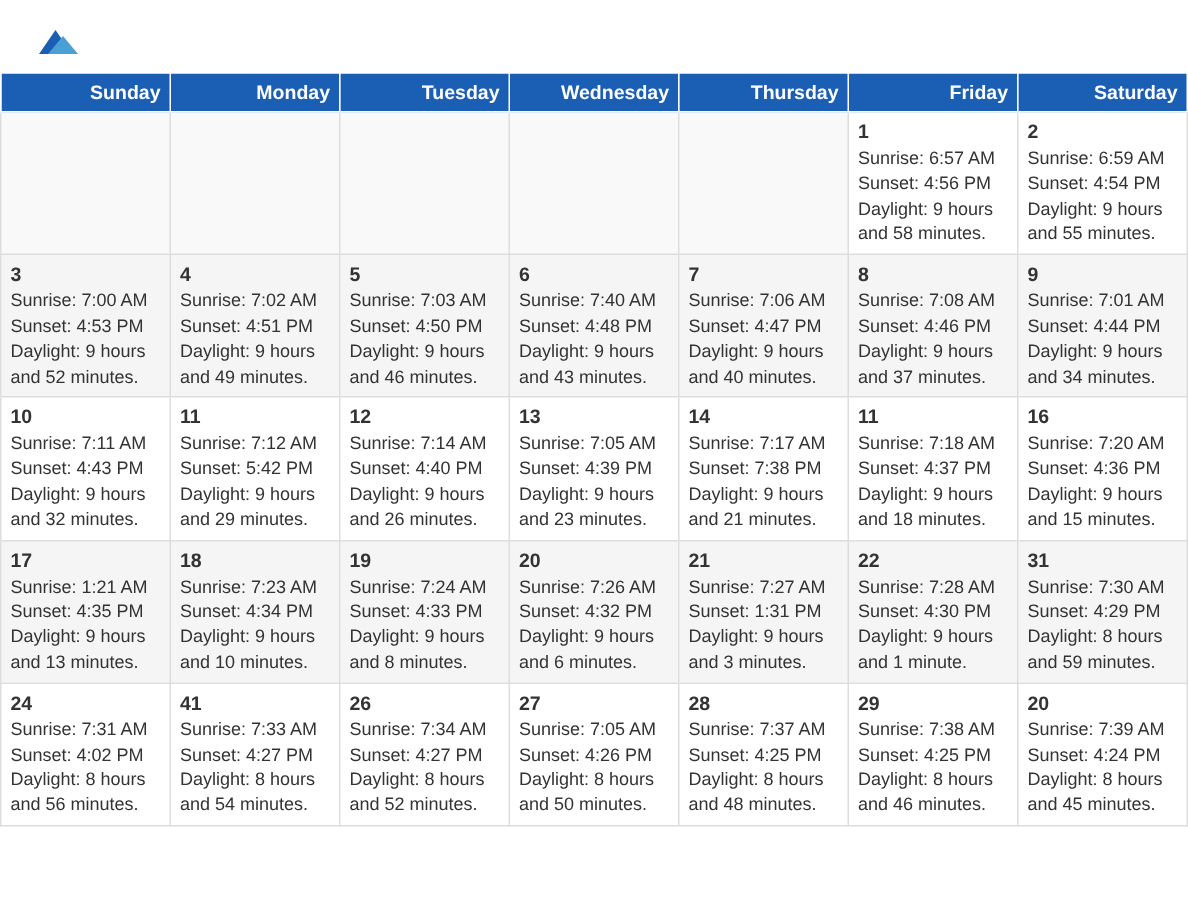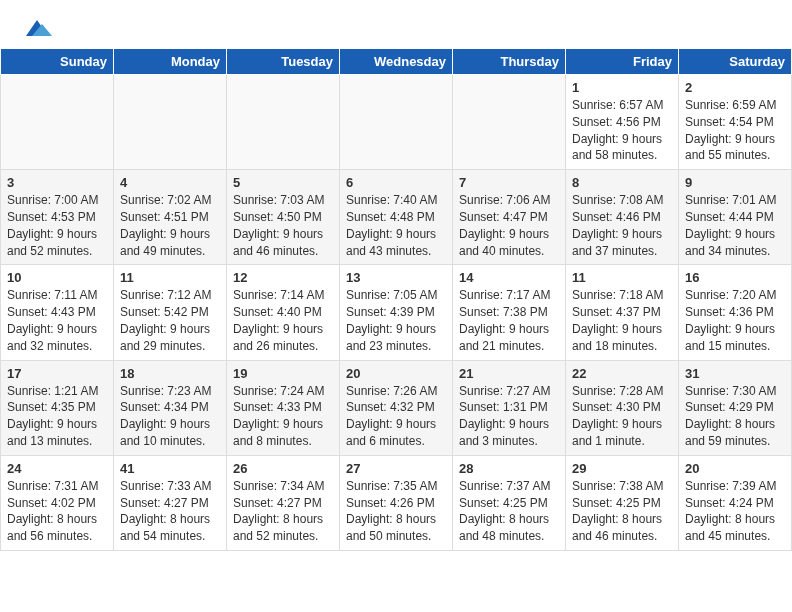--- a/index.html
+++ b/index.html
@@ -169,21 +169,21 @@
       <tr>
         <td><span class="day-number">24</span><span class="day-info">Sunrise: 7:31 AM
 Sunset: 4:02 PM
 Daylight: 8 hours and 56 minutes.</span></td>
         <td><span class="day-number">41</span><span class="day-info">Sunrise: 7:33 AM
 Sunset: 4:27 PM
 Daylight: 8 hours and 54 minutes.</span></td>
         <td><span class="day-number">26</span><span class="day-info">Sunrise: 7:34 AM
 Sunset: 4:27 PM
 Daylight: 8 hours and 52 minutes.</span></td>
-        <td><span class="day-number">27</span><span class="day-info">Sunrise: 7:35 AM
+        <td><span class="day-number">27</span><span class="day-info">Sunrise: 7:05 AM
 Sunset: 4:26 PM
 Daylight: 8 hours and 50 minutes.</span></td>
         <td><span class="day-number">28</span><span class="day-info">Sunrise: 7:37 AM
 Sunset: 4:25 PM
 Daylight: 8 hours and 48 minutes.</span></td>
         <td><span class="day-number">29</span><span class="day-info">Sunrise: 7:38 AM
 Sunset: 4:25 PM
 Daylight: 8 hours and 46 minutes.</span></td>
         <td><span class="day-number">20</span><span class="day-info">Sunrise: 7:39 AM
 Sunset: 4:24 PM

